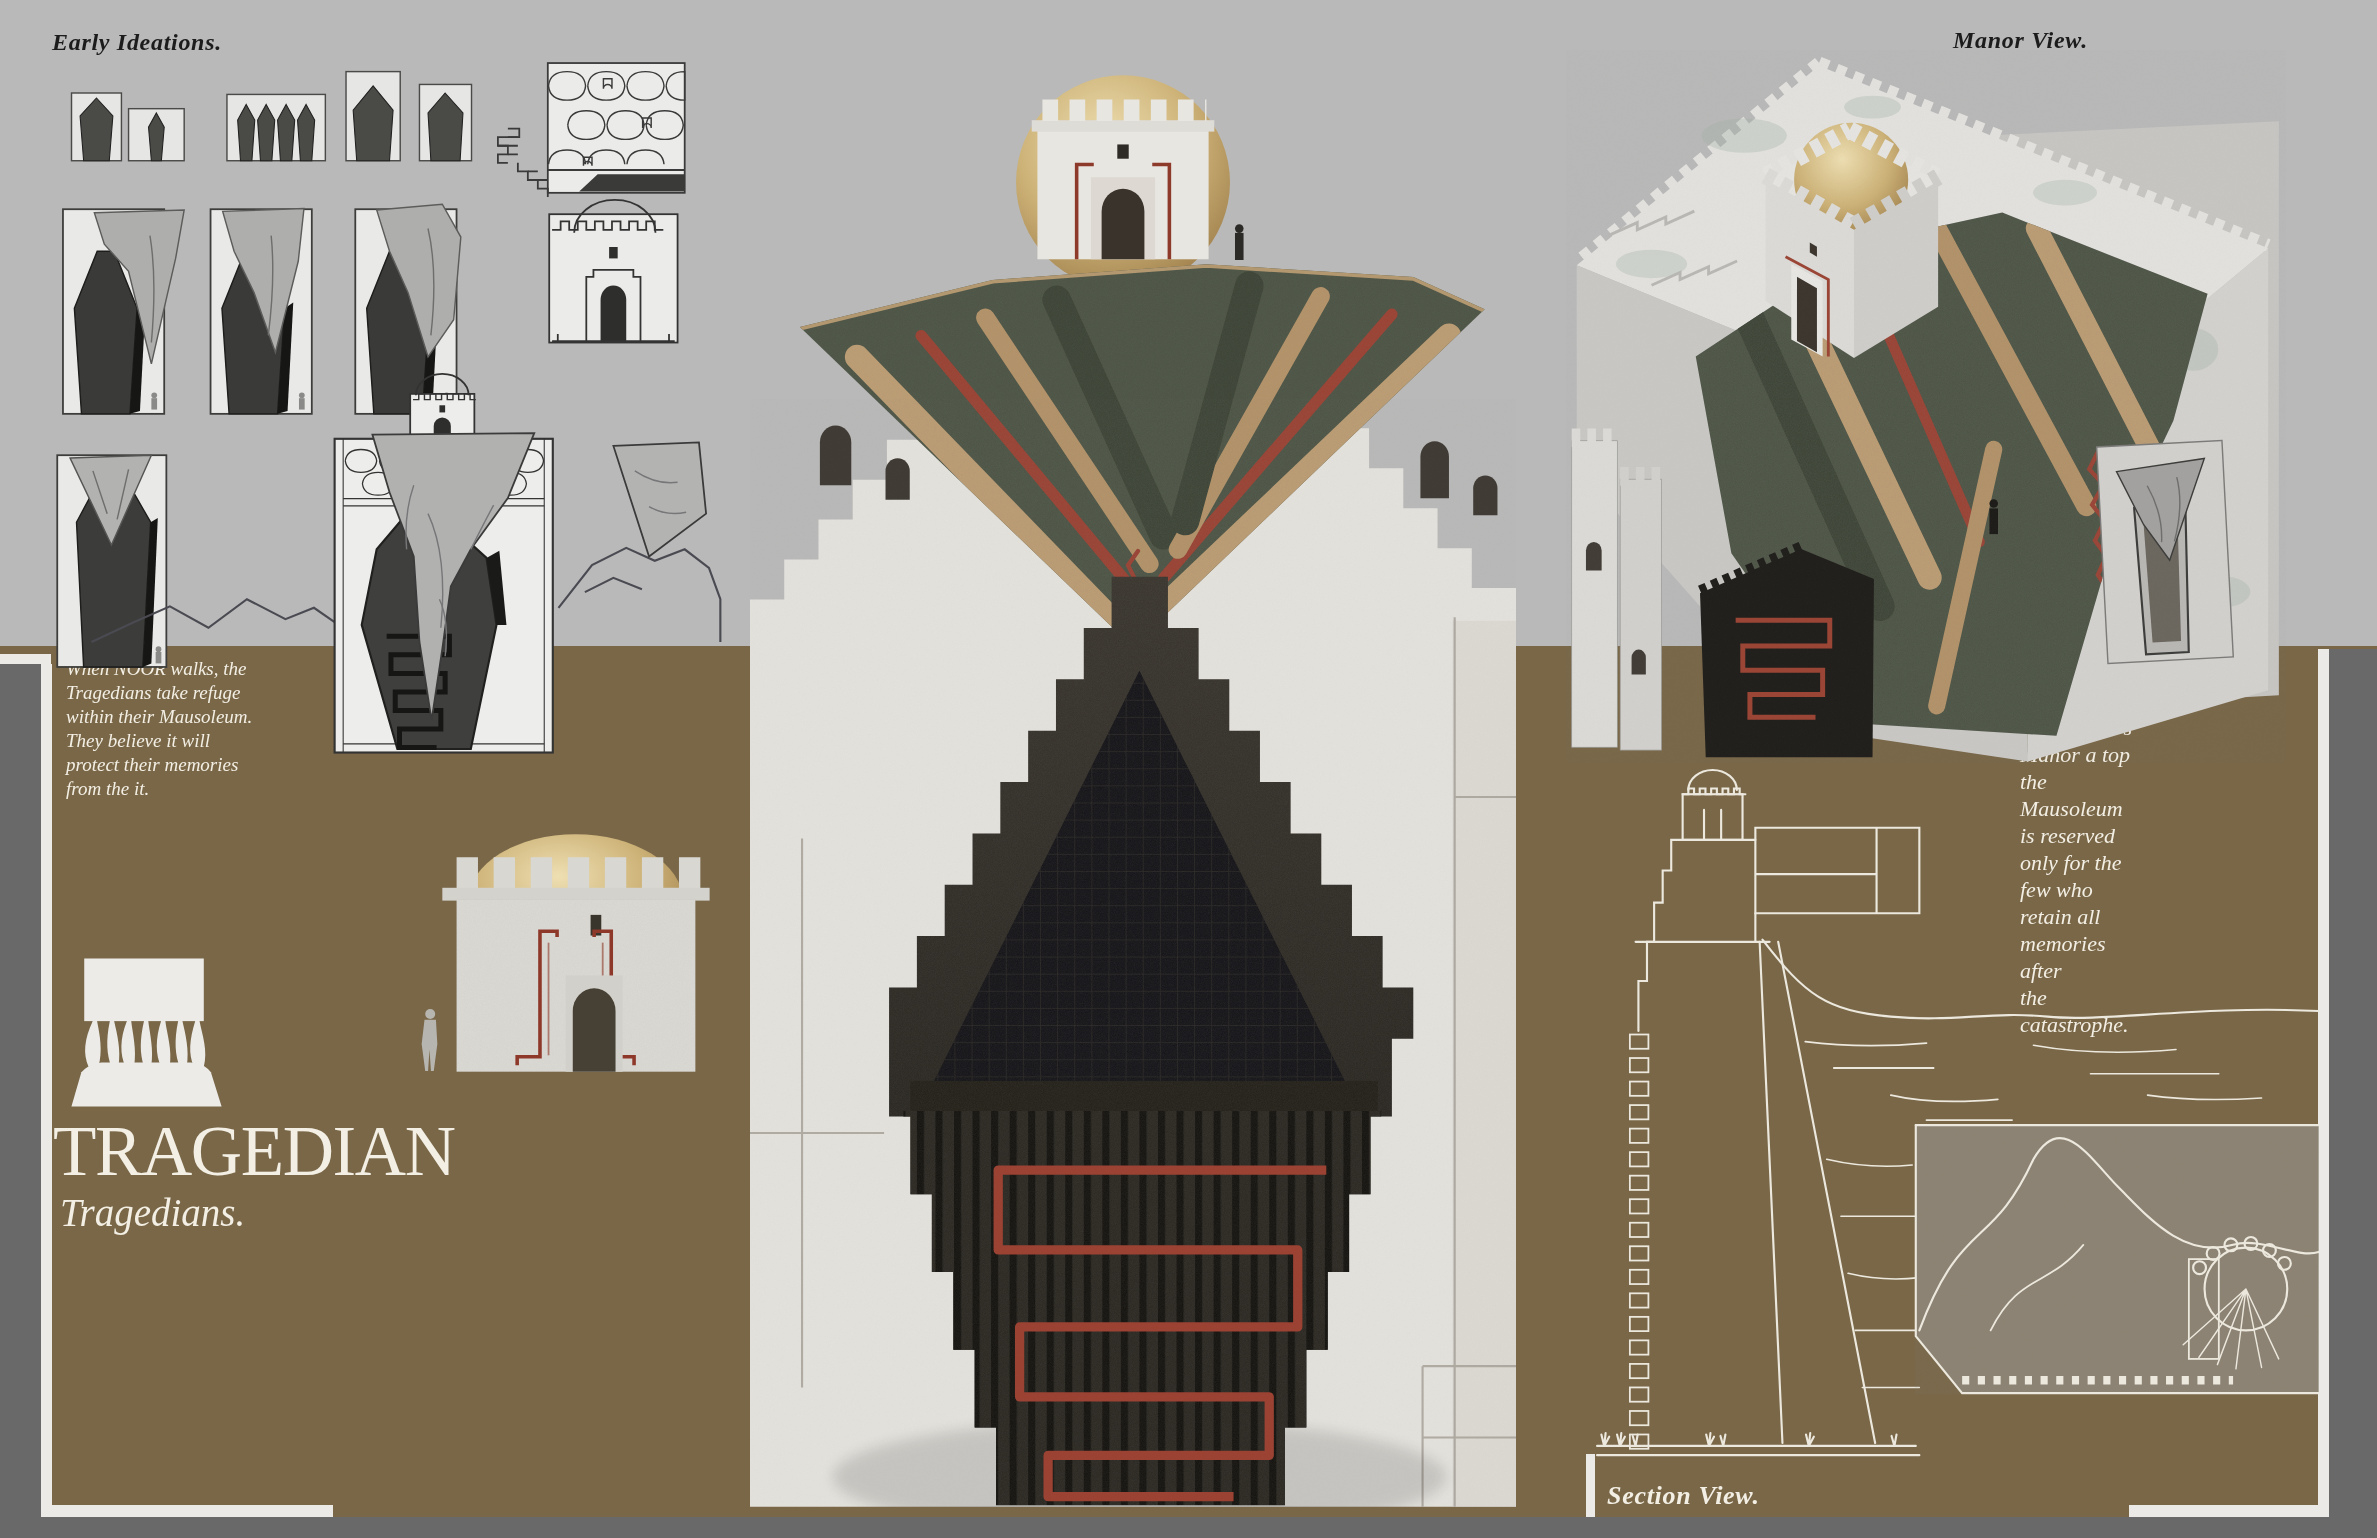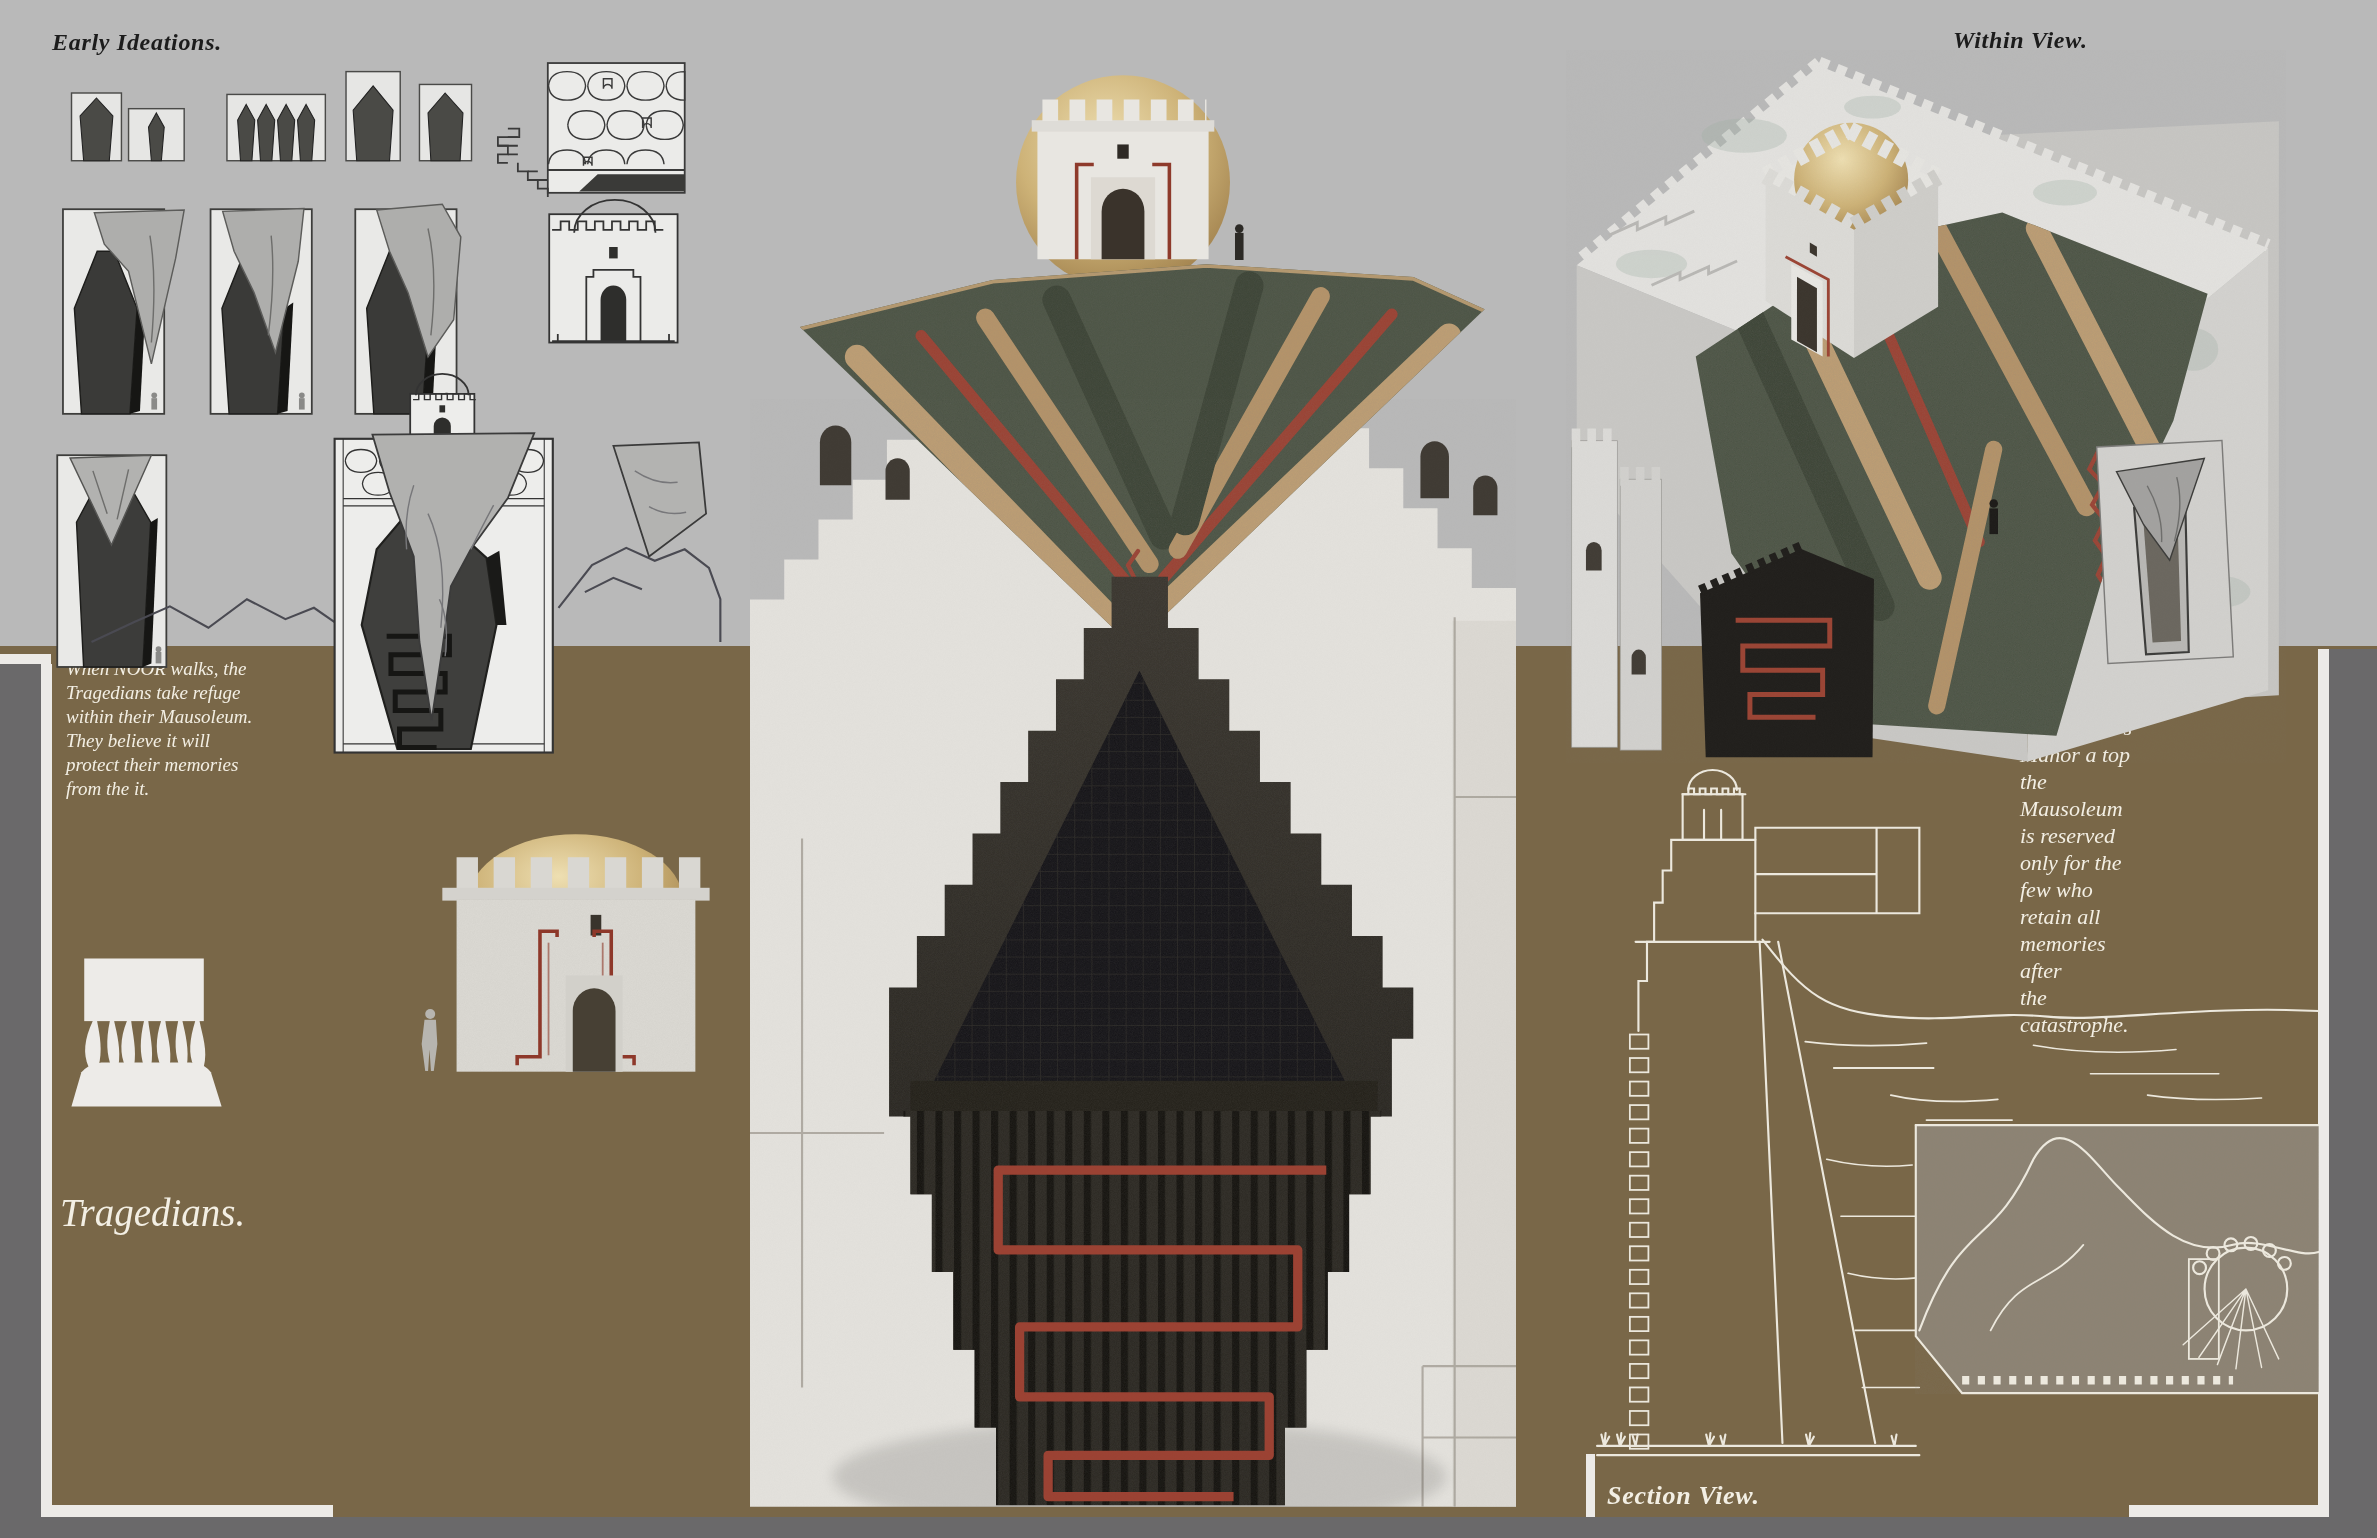--- a/index.html
+++ b/index.html
@@ -48,34 +48,35 @@
   <div class="abs margin-right"></div>
   <div class="abs margin-bottom"></div>
   <div class="abs frame f-left-cap"></div>
   <div class="abs frame f-left-v"></div>
   <div class="abs frame f-bl-h"></div>
   <div class="abs frame f-right-v"></div>
   <div class="abs frame f-br-h"></div>
   <div class="abs frame f-mid-v"></div>
 
   <div class="abs lbl l-early">Early Ideations.</div>
-  <div class="abs lbl l-aerial">Within View.</div>
+  <div class="abs lbl l-aerial">Manor View.</div>
   <div class="abs lbl lbl-light l-section">Section View.</div>
 
   <div class="abs para p-refuge">When NOOR walks, the
 Tragedians take refuge
 within their Mausoleum.
 They believe it will
 protect their memories
 from the it.</div>
   <div class="abs para p-manor">The Adventurer’s Manor a top the
 Mausoleum is reserved only for the
 few who retain all memories after
 the catastrophe.</div>
 
+  <div class="abs title">TRAGEDIAN</div>
   <div class="abs subtitle">Tragedians.</div>
 
   <svg width="0" height="0" style="position:absolute">
     <defs>
       <filter id="grain" x="0" y="0" width="100%" height="100%">
         <feTurbulence type="fractalNoise" baseFrequency="0.8" numOctaves="2"></feTurbulence>
         <feColorMatrix type="matrix" values="0 0 0 0 0.25  0 0 0 0 0.24  0 0 0 0 0.22  0 0 0 0.6 0"></feColorMatrix>
       </filter>
       <filter id="soft">
           <feGaussianBlur stdDeviation="9"></feGaussianBlur>

